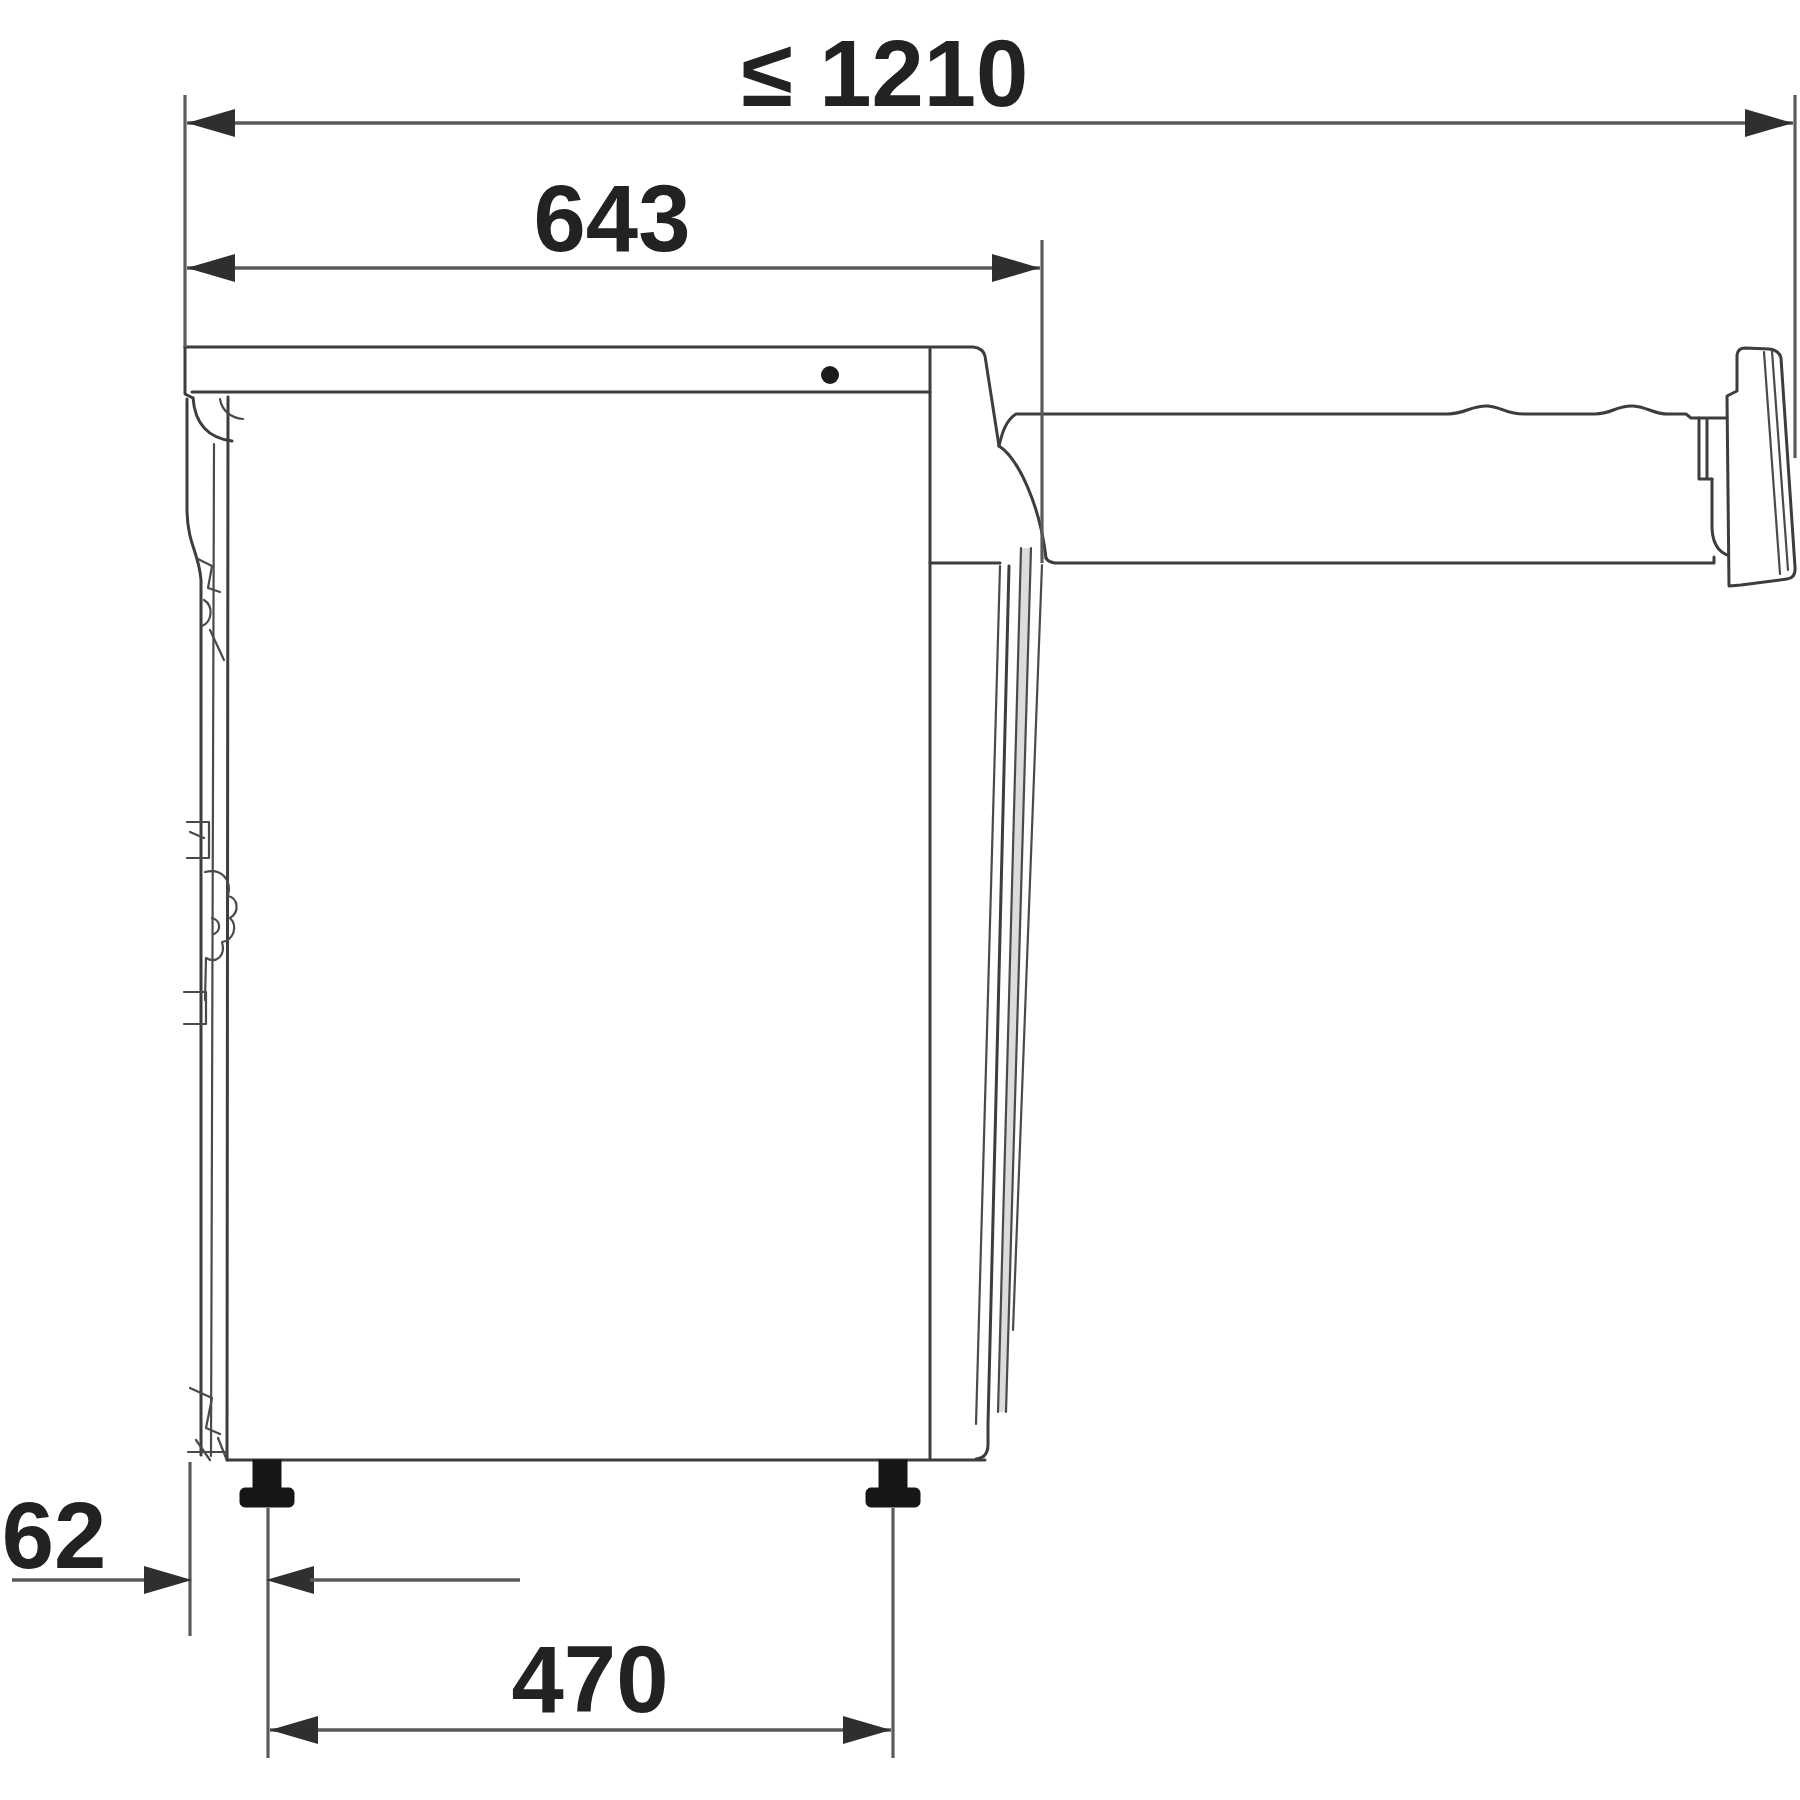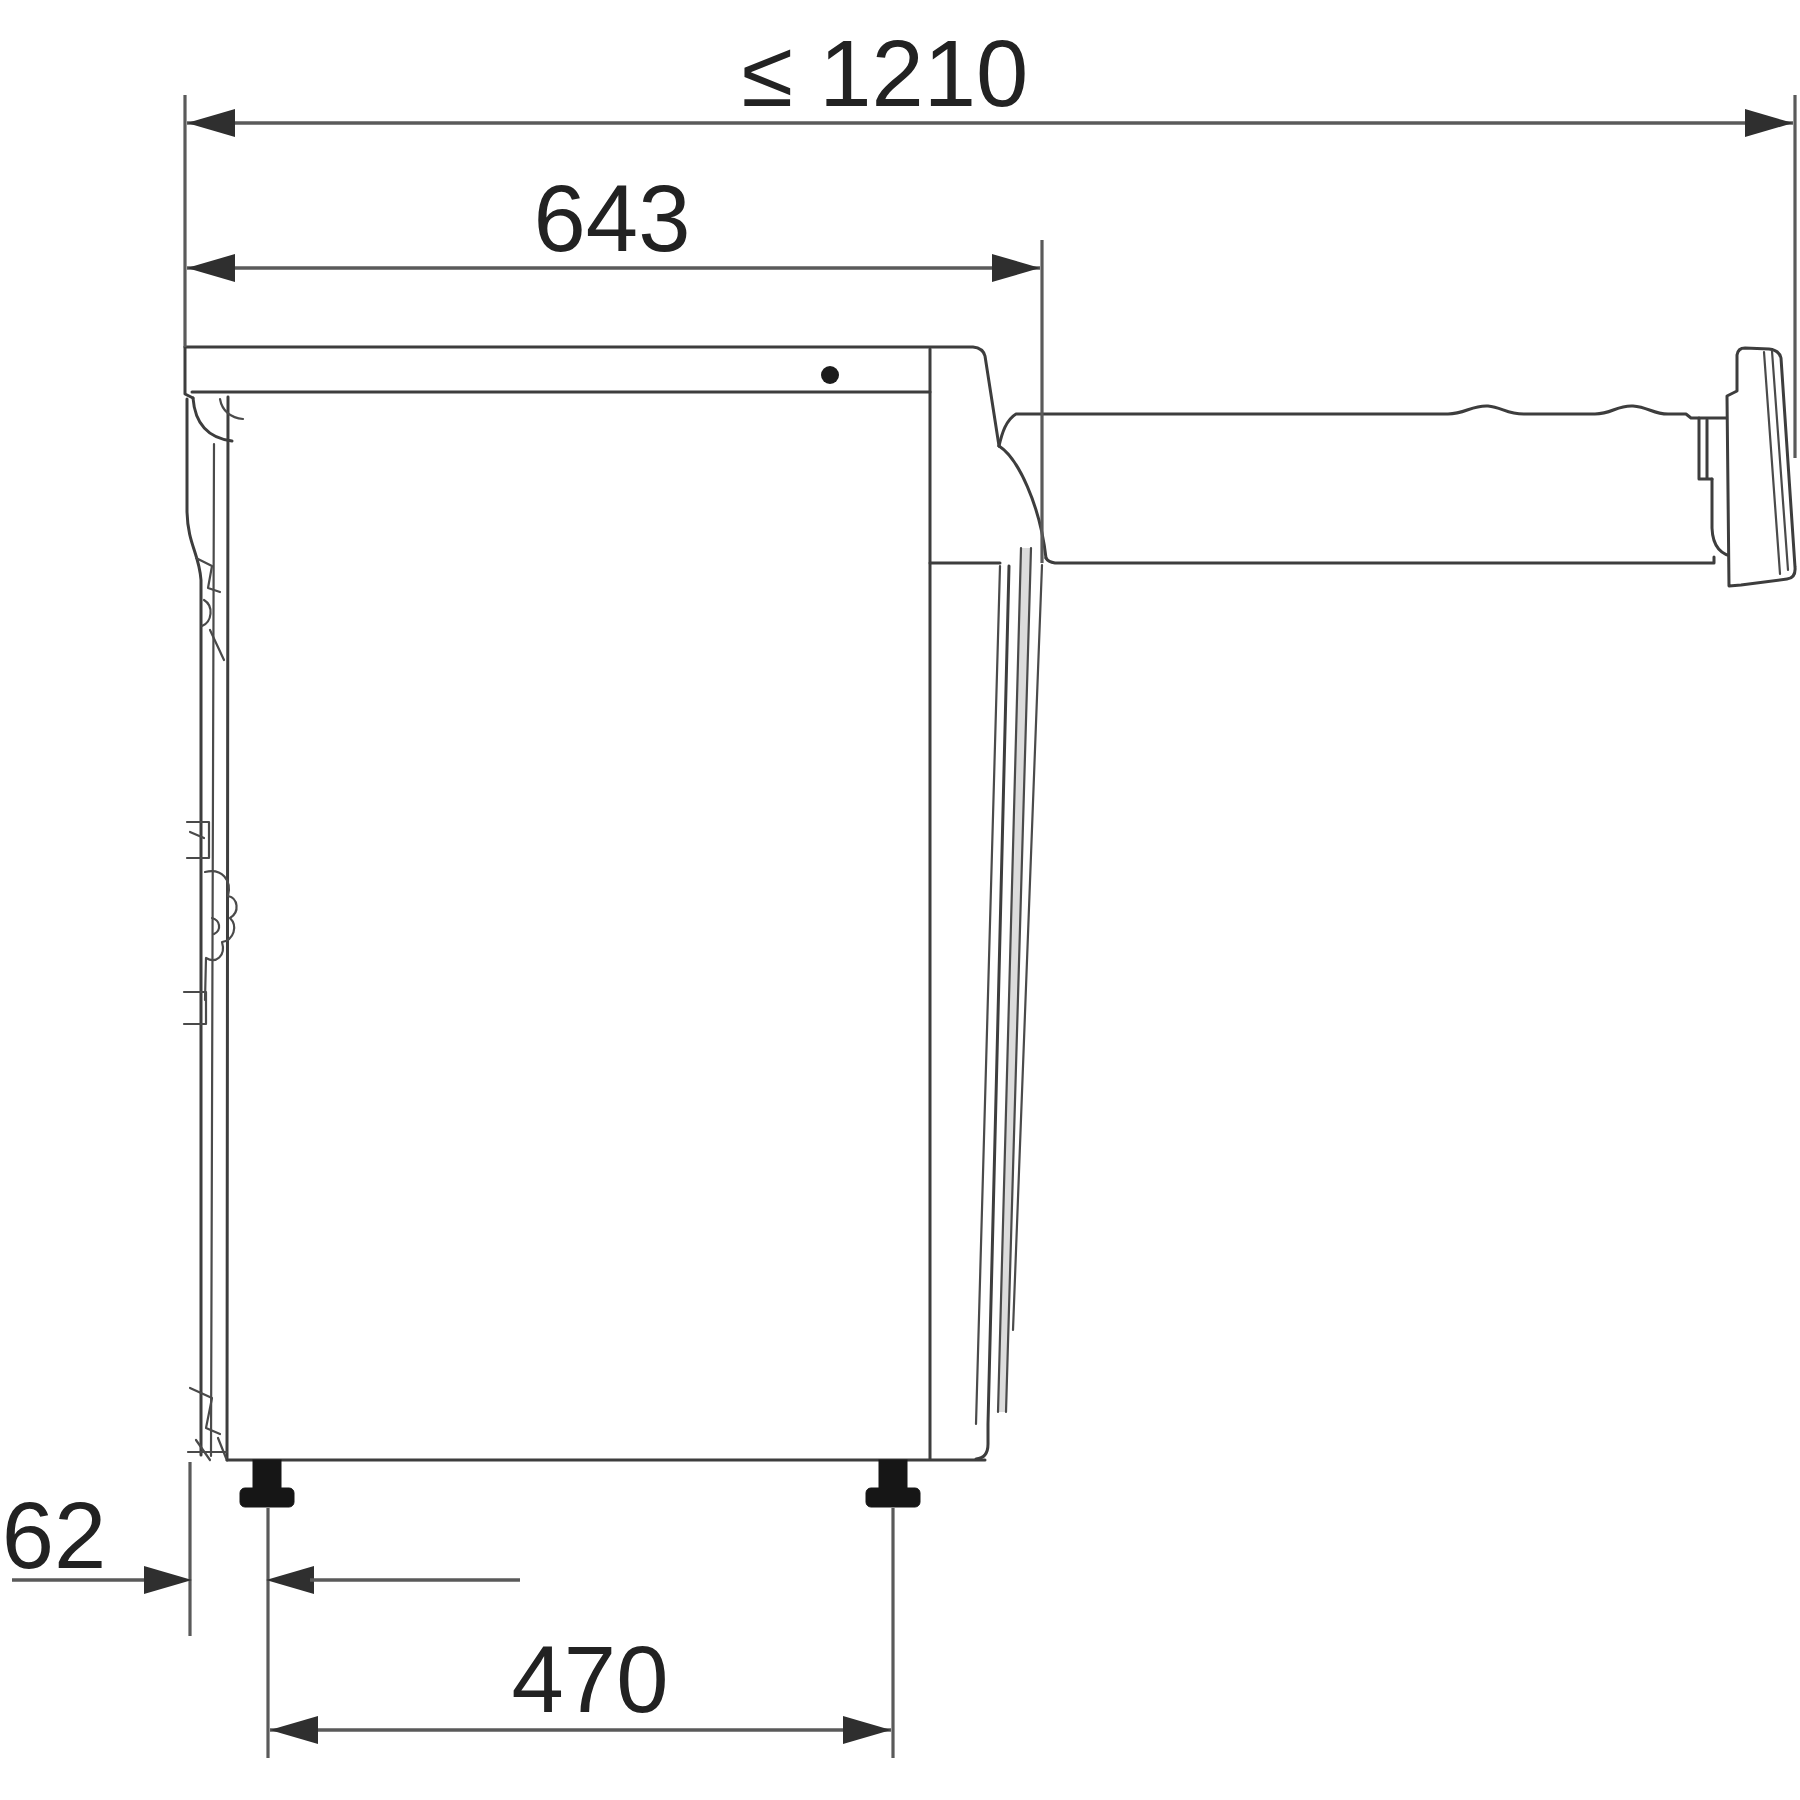--- a/index.html
+++ b/index.html
@@ -1,16 +1,16 @@
 <!DOCTYPE html>
 <html><head>
 <meta charset="utf-8">
 <style>
   html,body{margin:0;padding:0;background:#ffffff;}
-  .stage{width:1800px;height:1800px;position:relative;background:#ffffff;overflow:hidden;}
+  .stage{width:1800px;height:1800px;position:relative;background:#ffffff;overflow:hidden;font-weight:bold;}
   svg{display:block;}
   text.dim-label{
     font-family:"Liberation Sans","DejaVu Sans",sans-serif;
     font-size:94px;
     fill:#222222;
   }
   .outline{stroke:#3d3d3d;stroke-width:3;fill:none;stroke-linecap:round;stroke-linejoin:round;}
   .outline-thin{stroke:#4a4a4a;stroke-width:2.2;fill:none;stroke-linecap:round;stroke-linejoin:round;}
   .dimline{stroke:#5a5a5a;stroke-width:3.6;fill:none;}
   .extline{stroke:#5a5a5a;stroke-width:3.2;fill:none;}

